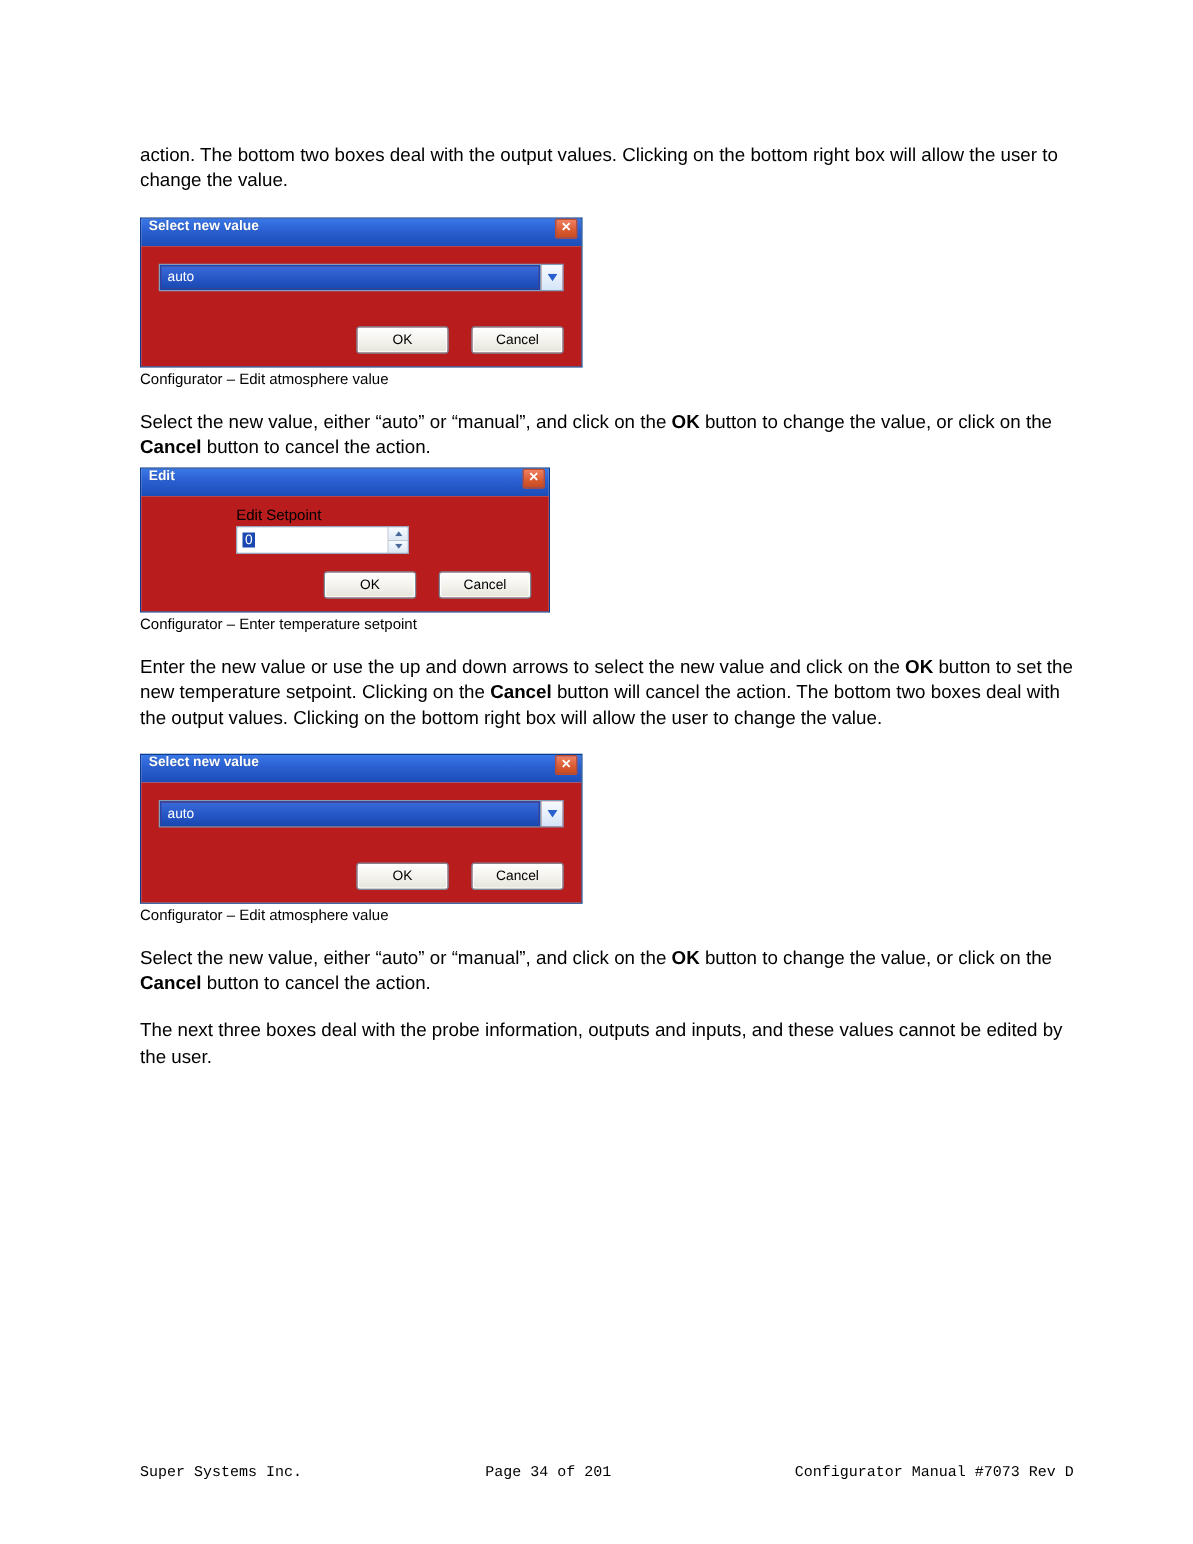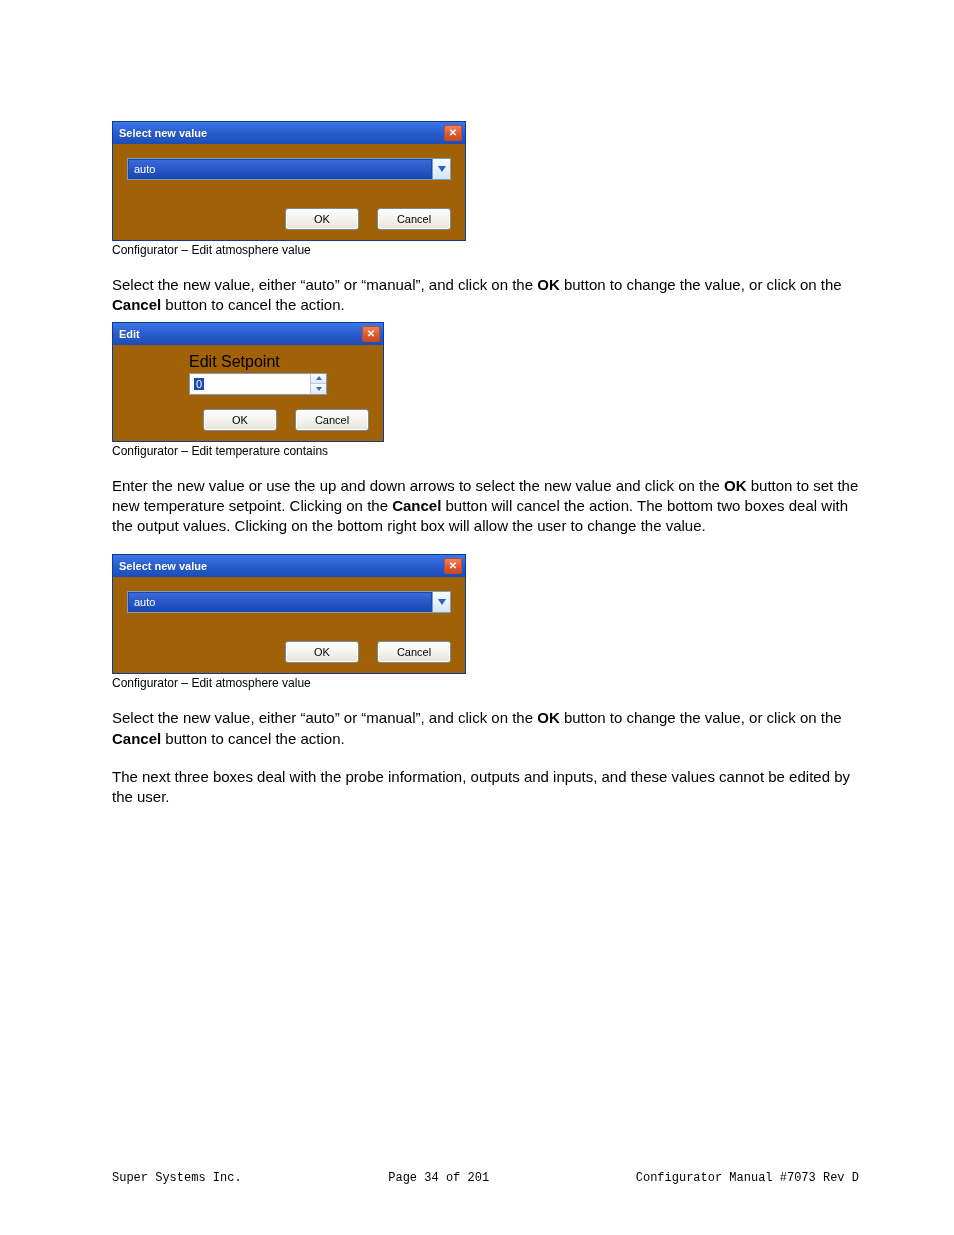--- a/index.html
+++ b/index.html
@@ -30,26 +30,25 @@
   .dialog {
     width: 354px;
     border: 1px solid #0a3d91;
     background: #ece9d8;
     margin-top: 6px;
     margin-bottom: 2px;
     font-family: "Tahoma", sans-serif;
     font-size: 11px;
     color: #000;
   }
-  .dialog.edit-d { width: 272px; }
+  .dialog.edit-d { width: 328px; }
   .titlebar {
     height: 22px;
     background: linear-gradient(to bottom, #3b78e7 0%, #2a5fd0 45%, #1b4db8 100%);
     display: flex;
-    align-items: center;
     padding: 0 3px 0 6px;
     color: #fff;
     font-weight: bold;
   }
   .titlebar .title {
     flex: 1;
     font-size: 11px;
     text-shadow: 0 0 1px rgba(0,0,0,0.3);
   }
   .close-btn {
@@ -61,21 +60,21 @@
     display: flex;
     align-items: center;
     justify-content: center;
     font-weight: bold;
     font-size: 10px;
     color: #fff;
     line-height: 1;
   }
   .dlg-body {
     padding: 14px 14px 10px 14px;
-    background: #a16207;
+    background: #b91c1c;
   }
   .dlg-body.editbody {
     padding: 8px 14px 10px 14px;
   }
   .combo {
     display: flex;
     height: 22px;
     border: 1px solid #7f9db9;
   }
   .combo .combo-text {
@@ -113,21 +112,21 @@
     background: linear-gradient(to bottom, #ffffff 0%, #f4f3ee 50%, #e6e4da 100%);
     display: flex;
     align-items: center;
     justify-content: center;
     font-size: 11px;
     color: #000;
     font-family: "Tahoma", sans-serif;
     box-shadow: inset 0 0 0 1px #fff;
   }
   .edit-label {
-    font-size: 16px;
+    font-size: 12px;
     margin-left: 62px;
     margin-bottom: 2px;
   }
   .spinner {
     display: flex;
     width: 138px;
     height: 22px;
     margin-left: 62px;
     border: 1px solid #7f9db9;
     background: #fff;
@@ -171,20 +170,21 @@
     justify-content: space-between;
     font-size: 12px;
     font-family: Liberation Mono, monospace;
   }
 </style>
 </head>
 <body>
 
 <div class="page">
 
+  <p class="para block">action.  The bottom two boxes deal with the output values.  Clicking on the bottom right box will allow the user to change the value.</p>
 
   <div class="dialog">
     <div class="titlebar">
       <span class="title">Select new value</span>
       <div class="close-btn">
         <span>✕</span>
       </div>
     </div>
     <div class="dlg-body">
       <div class="combo">
@@ -232,21 +232,21 @@
               </svg>
           </div>
         </div>
       </div>
       <div class="btn-row tight">
         <div class="xp-btn">OK</div>
         <div class="xp-btn">Cancel</div>
       </div>
     </div>
   </div>
-  <div class="caption">Configurator – Edit temperature contains</div>
+  <div class="caption">Configurator – Enter temperature setpoint</div>
 
   <p class="para block">
     <span>Enter the new value or use the up and down arrows to select the new value and click on the </span><b>OK</b><span> button to set the new temperature setpoint.  Clicking on the </span><b>Cancel</b><span> button will cancel the action.  The bottom two boxes deal with the output values.  Clicking on the bottom right box will allow the user to change the value.</span>
   </p>
 
   <div class="dialog">
     <div class="titlebar">
       <span class="title">Select new value</span>
       <div class="close-btn">
         <span>✕</span>

